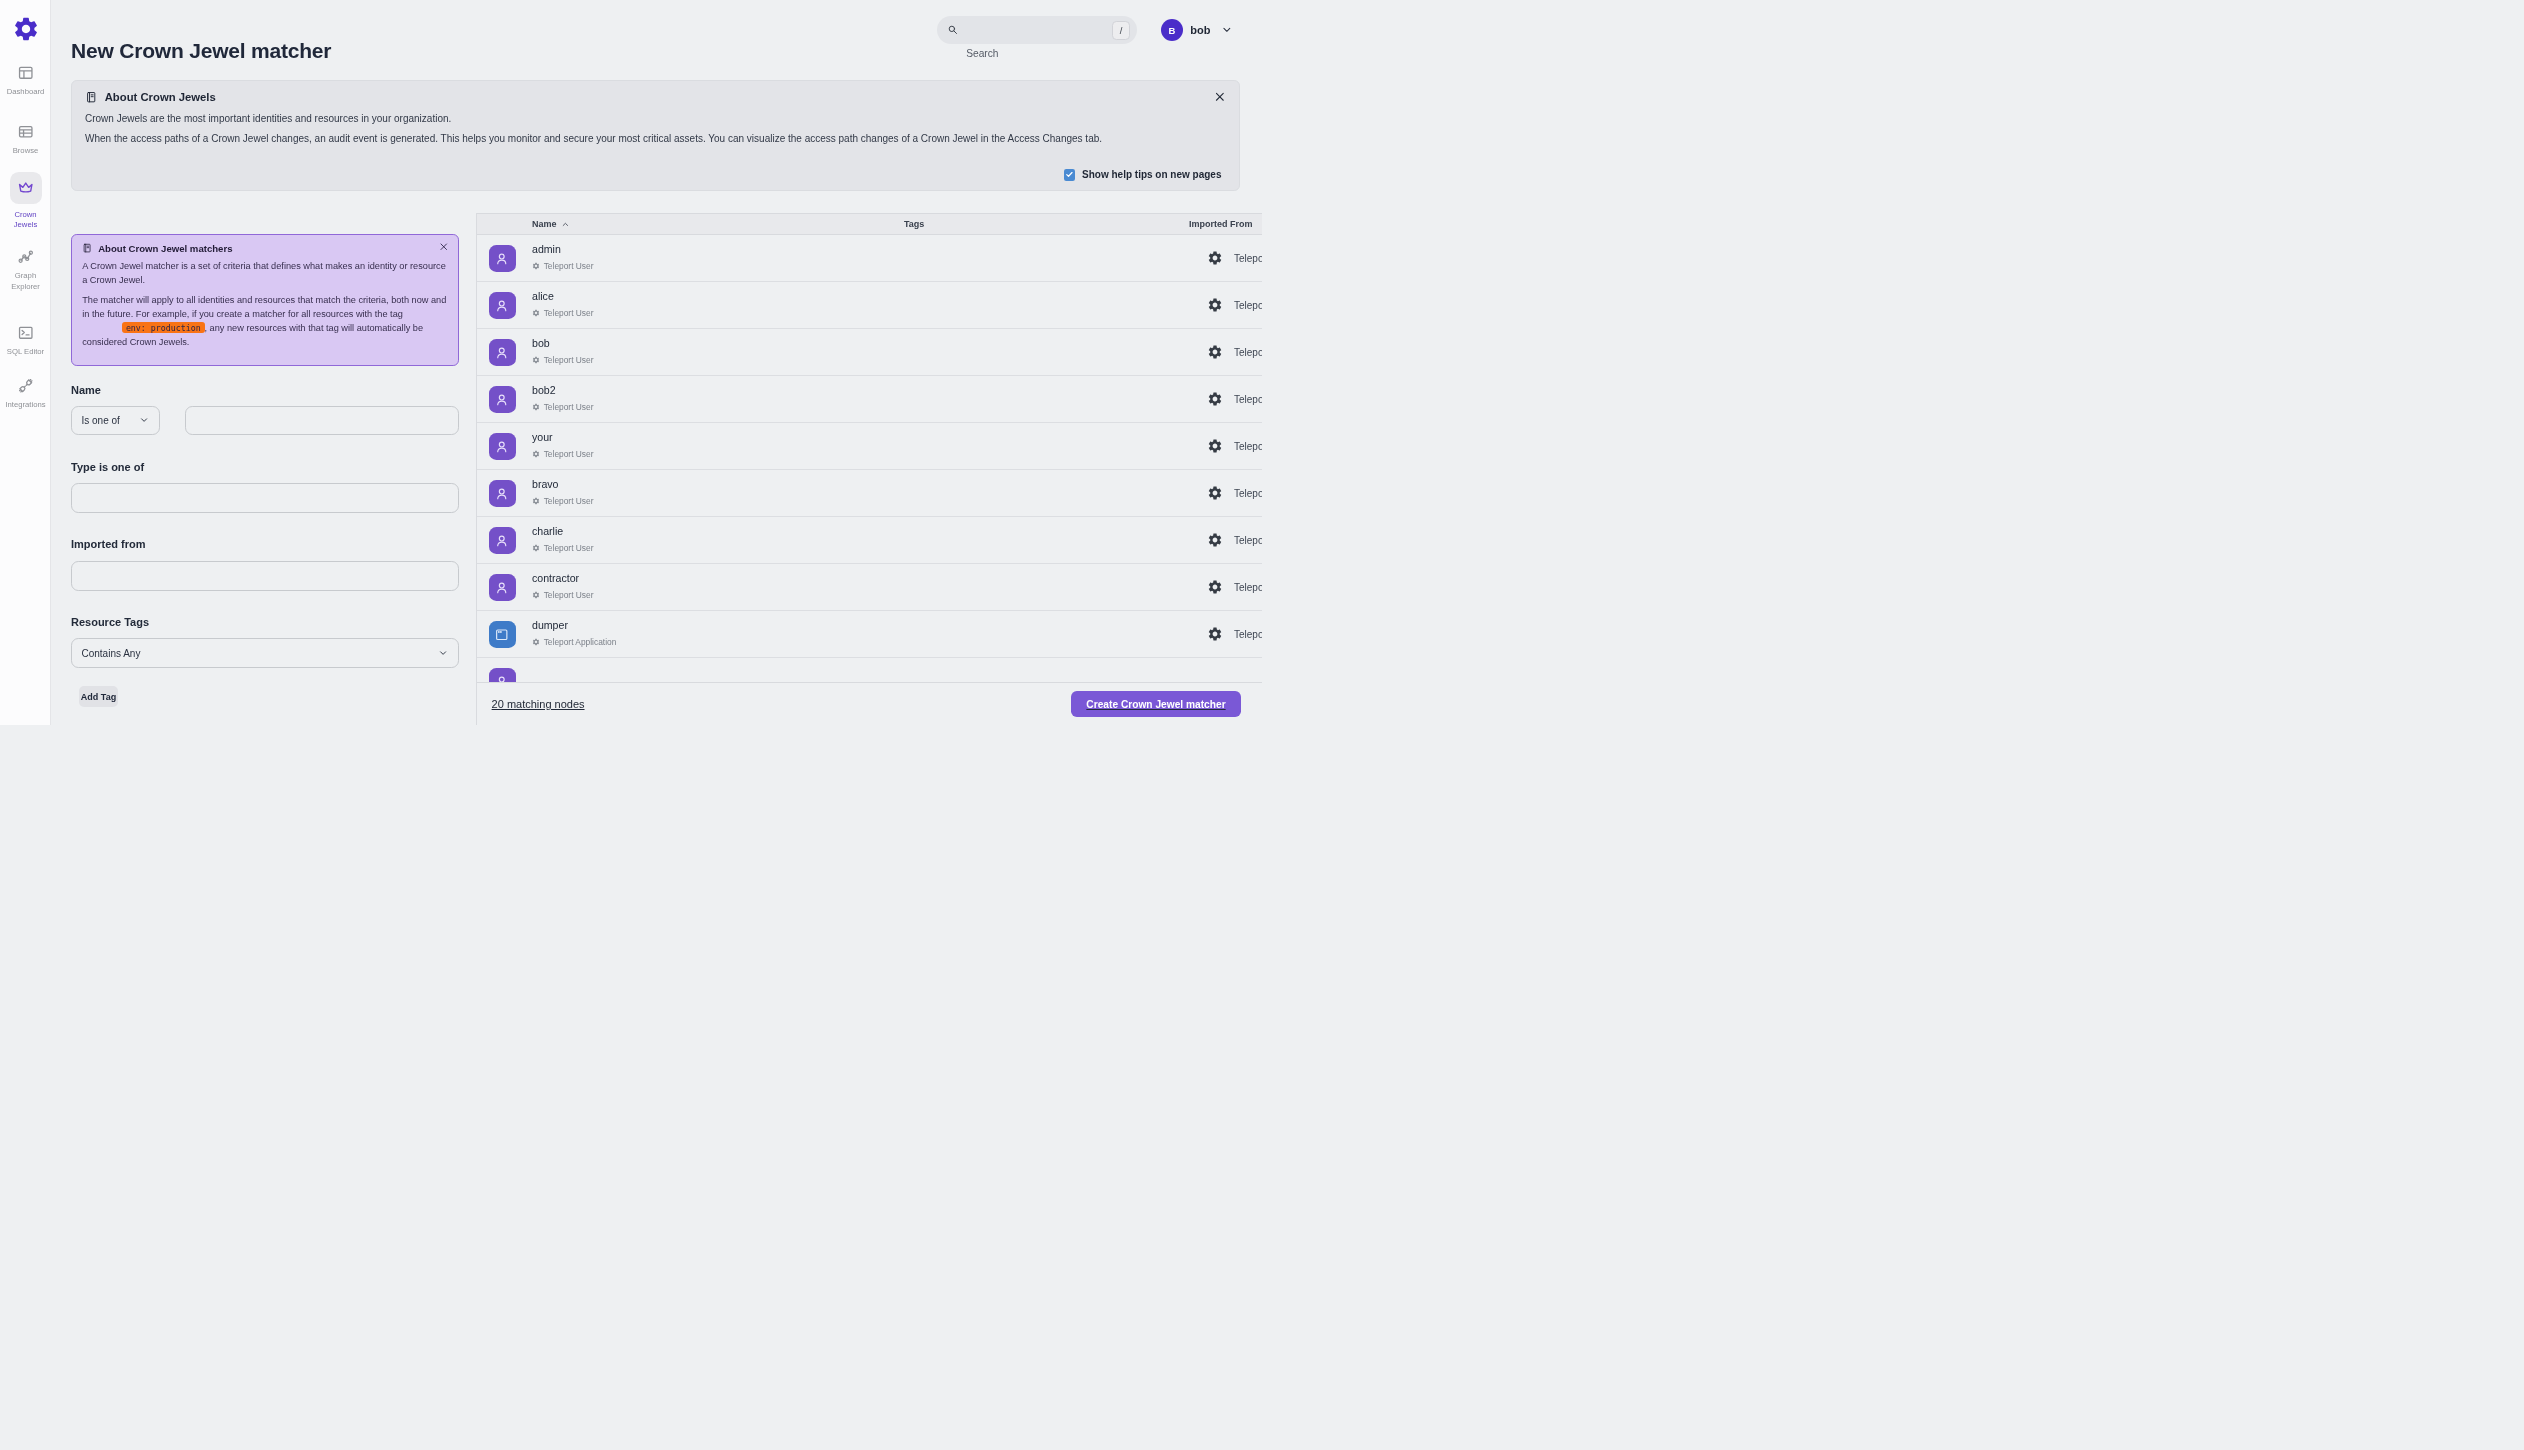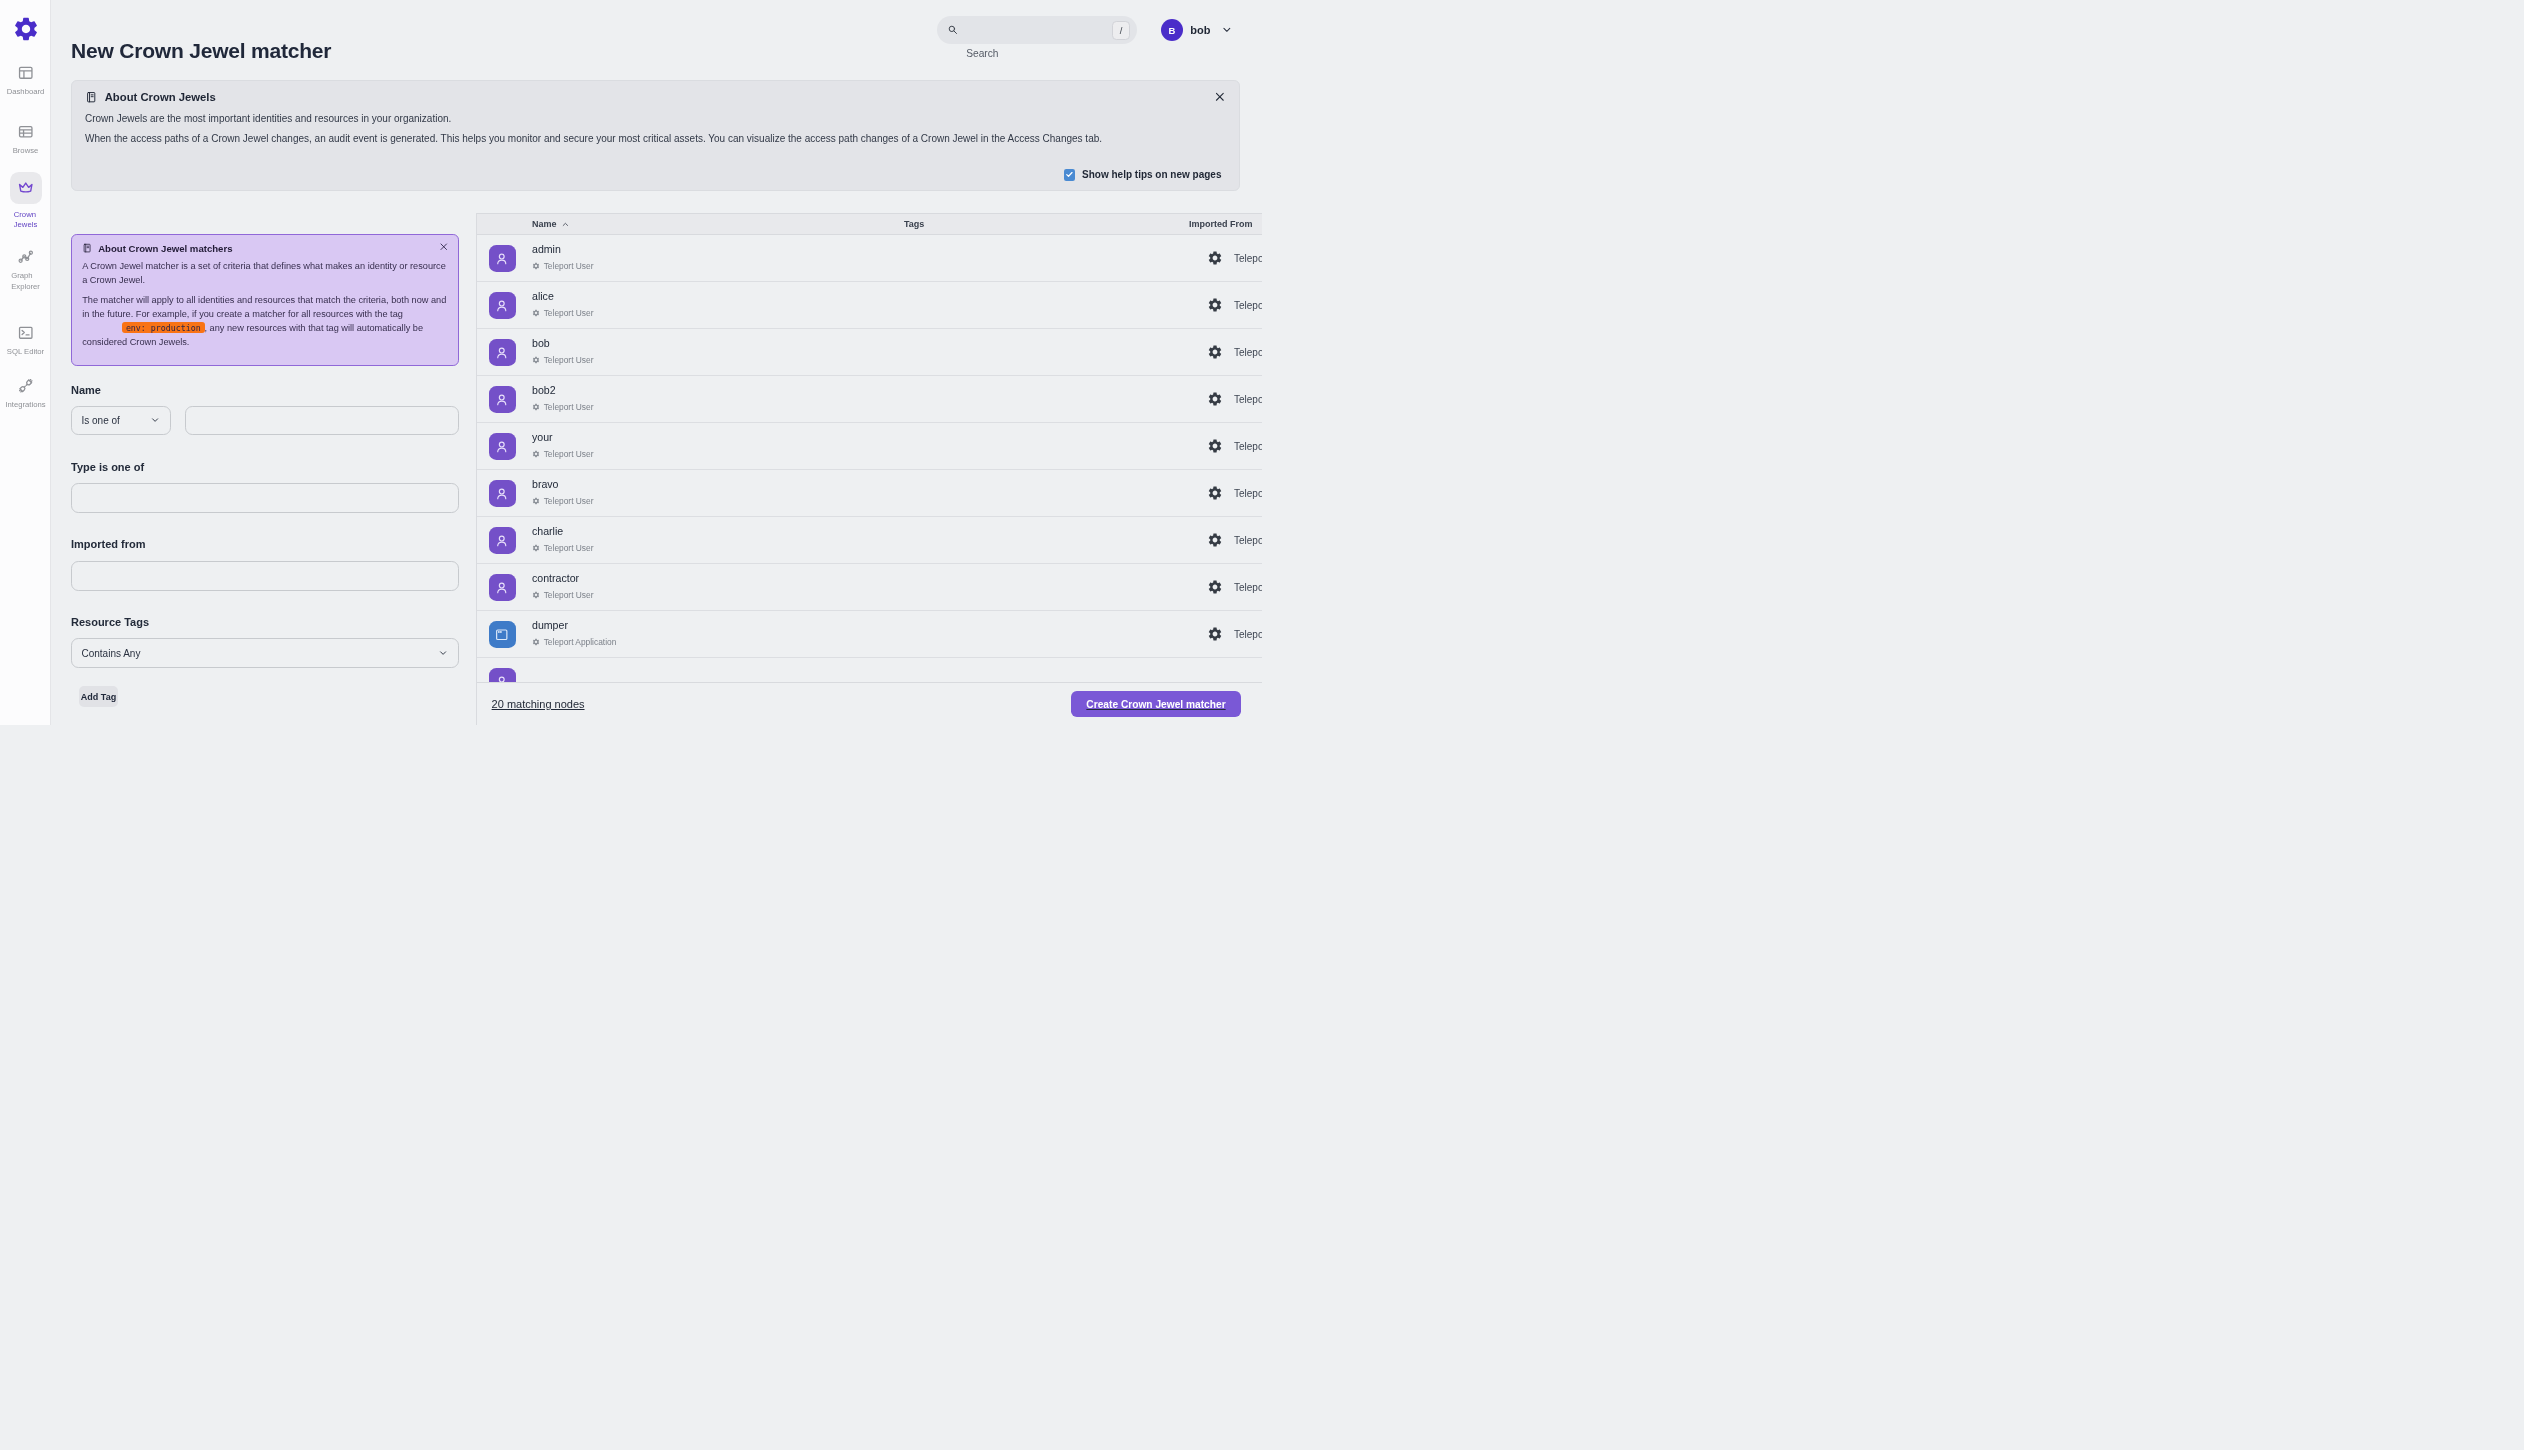--- a/index.html
+++ b/index.html
@@ -11,21 +11,21 @@
     color:#222a39;
   }
   svg { display:block; }
 
   
   .sidebar { position:absolute; left:0; top:0; bottom:0; width:51px;
     background:#fcfcfd; border-right:0.7px solid #e4e5e8; z-index:10; }
   .logo { position:absolute; left:11.7px; top:14.6px; width:28px; height:28px; color:#4a2dc9; cursor:pointer; }
   .nav-item { position:absolute; left:0; width:51px; display:flex; flex-direction:column; align-items:center; cursor:pointer; }
   .nav-item .nicon { width:17.5px; height:17.5px; color:#8f9196; }
-  .nav-item .nlabel { margin-top:5.8px; font-size:7.7px; line-height:1.35; color:#8f9196; }
+  .nav-item .nlabel { margin-top:5.8px; font-size:7.7px; line-height:1.35; color:#8f9196; text-align:center; }
   .nav-item.active .nicon { color:#7448cf; }
   .nav-item.active .nlabel { color:#6244c4; }
   .nav-item.active .icon-box { background:#e9e9ec; border-radius:8.8px; width:32px; height:32px;
      display:flex; align-items:center; justify-content:center; }
   .icon-box { display:flex; align-items:center; justify-content:center; }
 
   
   .search { position:absolute; left:937px; top:16px; width:200px; height:28px;
     background:#e2e4e8; border-radius:14px; display:flex; align-items:center; padding:0 7.3px 0 10.2px; }
   .search .sicon { width:11.7px; height:11.7px; color:#3a4049; flex:0 0 auto; }
@@ -328,21 +328,21 @@
     <span class="card-title">About Crown Jewel matchers</span>
   </div>
   <svg class="close-x" viewBox="0 0 13 13" width="9.5" height="9.5">
       <use href="#i-close"></use>
     </svg>
   <p>A Crown Jewel matcher is a set of criteria that defines what makes an identity or resource a Crown Jewel.</p>
   <p><span>The matcher will apply to all identities and resources that match the criteria, both now and in the future. For example, if you create a matcher for all resources with the tag </span><span class="code-chip">env: production</span><span>, any new resources with that tag will automatically be considered Crown Jewels.</span></p>
 </section>
 
 <span class="flabel" style="left:71px; top:384px">Name</span>
-<div class="ctrl select" style="left:71px; top:406px; width:100px; height:28.5px">
+<div class="ctrl select" style="left:71px; top:406px; width:89px; height:28.5px">
   <span>Is one of</span>
   <svg class="chev" viewBox="0 0 14 14" width="10.2" height="10.2">
       <use href="#i-chevron-down"></use>
     </svg>
 </div>
 <input class="ctrl" style="left: 185px; top: 406px; width: 274px; height: 28.5px;" value="">
 
 <span class="flabel" style="left:71px; top:461px">Type is one of</span>
 <input class="ctrl" style="left: 71px; top: 483px; width: 388px; height: 30px;" value="">
 

